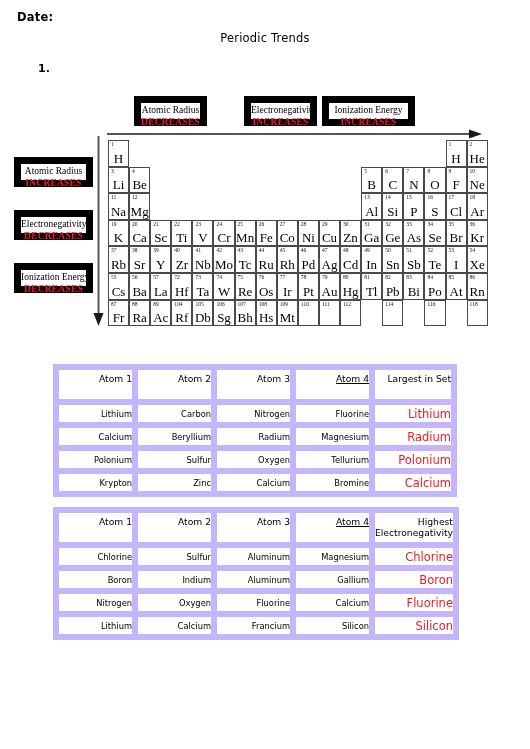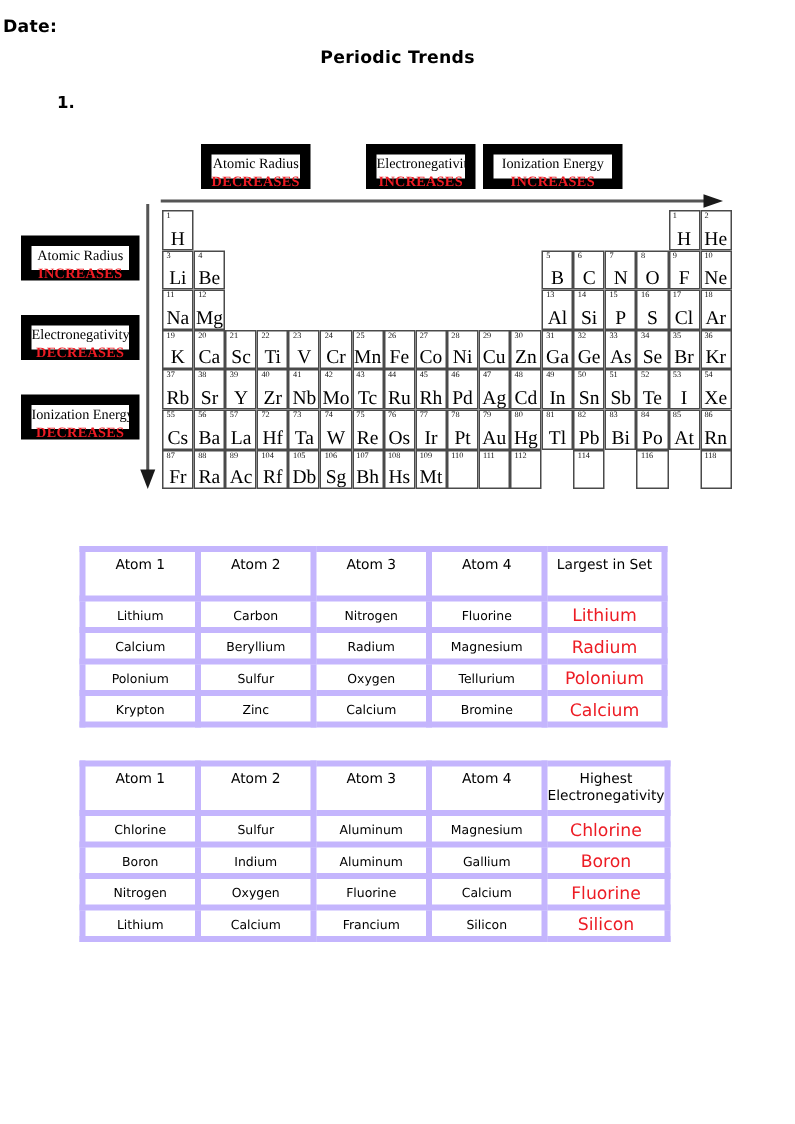--- a/index.html
+++ b/index.html
@@ -9,28 +9,28 @@
     background:#ffffff;
     font-family:"Liberation Serif", serif;
     color:#000;
     position:relative;
     overflow:hidden;
   }
   .page{position:relative;width:530px;height:749px;}
 
   
   .date-label{
-    position:absolute;left:2px;top:10px;
+    position:absolute;left:17px;top:10px;
     font-family:"DejaVu Sans", sans-serif;
     font-weight:bold;font-size:11.5px;letter-spacing:.2px;
   }
   .doc-title{
     position:absolute;left:0;top:31px;width:530px;text-align:center;
     font-family:"DejaVu Sans", sans-serif;
-    font-weight:bold;font-size:11.5px;letter-spacing:.2px;
+    font-weight:normal;font-size:11.5px;letter-spacing:.2px;
   }
   .q1-num{
     position:absolute;left:38px;top:62px;
     font-family:"DejaVu Sans", sans-serif;
     font-weight:bold;font-size:11px;
   }
 
   
   .trend-box{
     position:absolute;
@@ -97,41 +97,41 @@
 
   
   table.atable{
     position:absolute;
     border-collapse:collapse;
     font-family:"DejaVu Sans", sans-serif;
     font-size:8.3px;
     background:#fff;
   }
   table.atable td,table.atable th{
-    border:4px solid #c4b5fd;
-    text-align:center;
+    border:6px solid #c4b5fd;
+    text-align:right;
     font-weight:normal;
     padding:0;
   }
   table.atable thead th{
     font-size:9.2px;
     height:25px;
     vertical-align:top;
     padding-top:4px;
     line-height:10.5px;
   }
   table.atable tbody td{height:17px;vertical-align:middle;}
   table.atable td.ans{
     color:#ED1C24;
     font-size:11.5px;
   }
   .col1{width:73px;}
   .col2{width:73px;}
   .col3{width:73px;}
-  .col4{width:73px;}
+  .col4{width:73px;text-decoration:underline;}
   .col5{width:76px;}
 
   #table2{left:53px;top:364px;}
   #table3{left:53px;top:507px;}
 </style>
 </head>
 <body>
 
 <div class="page">
 

